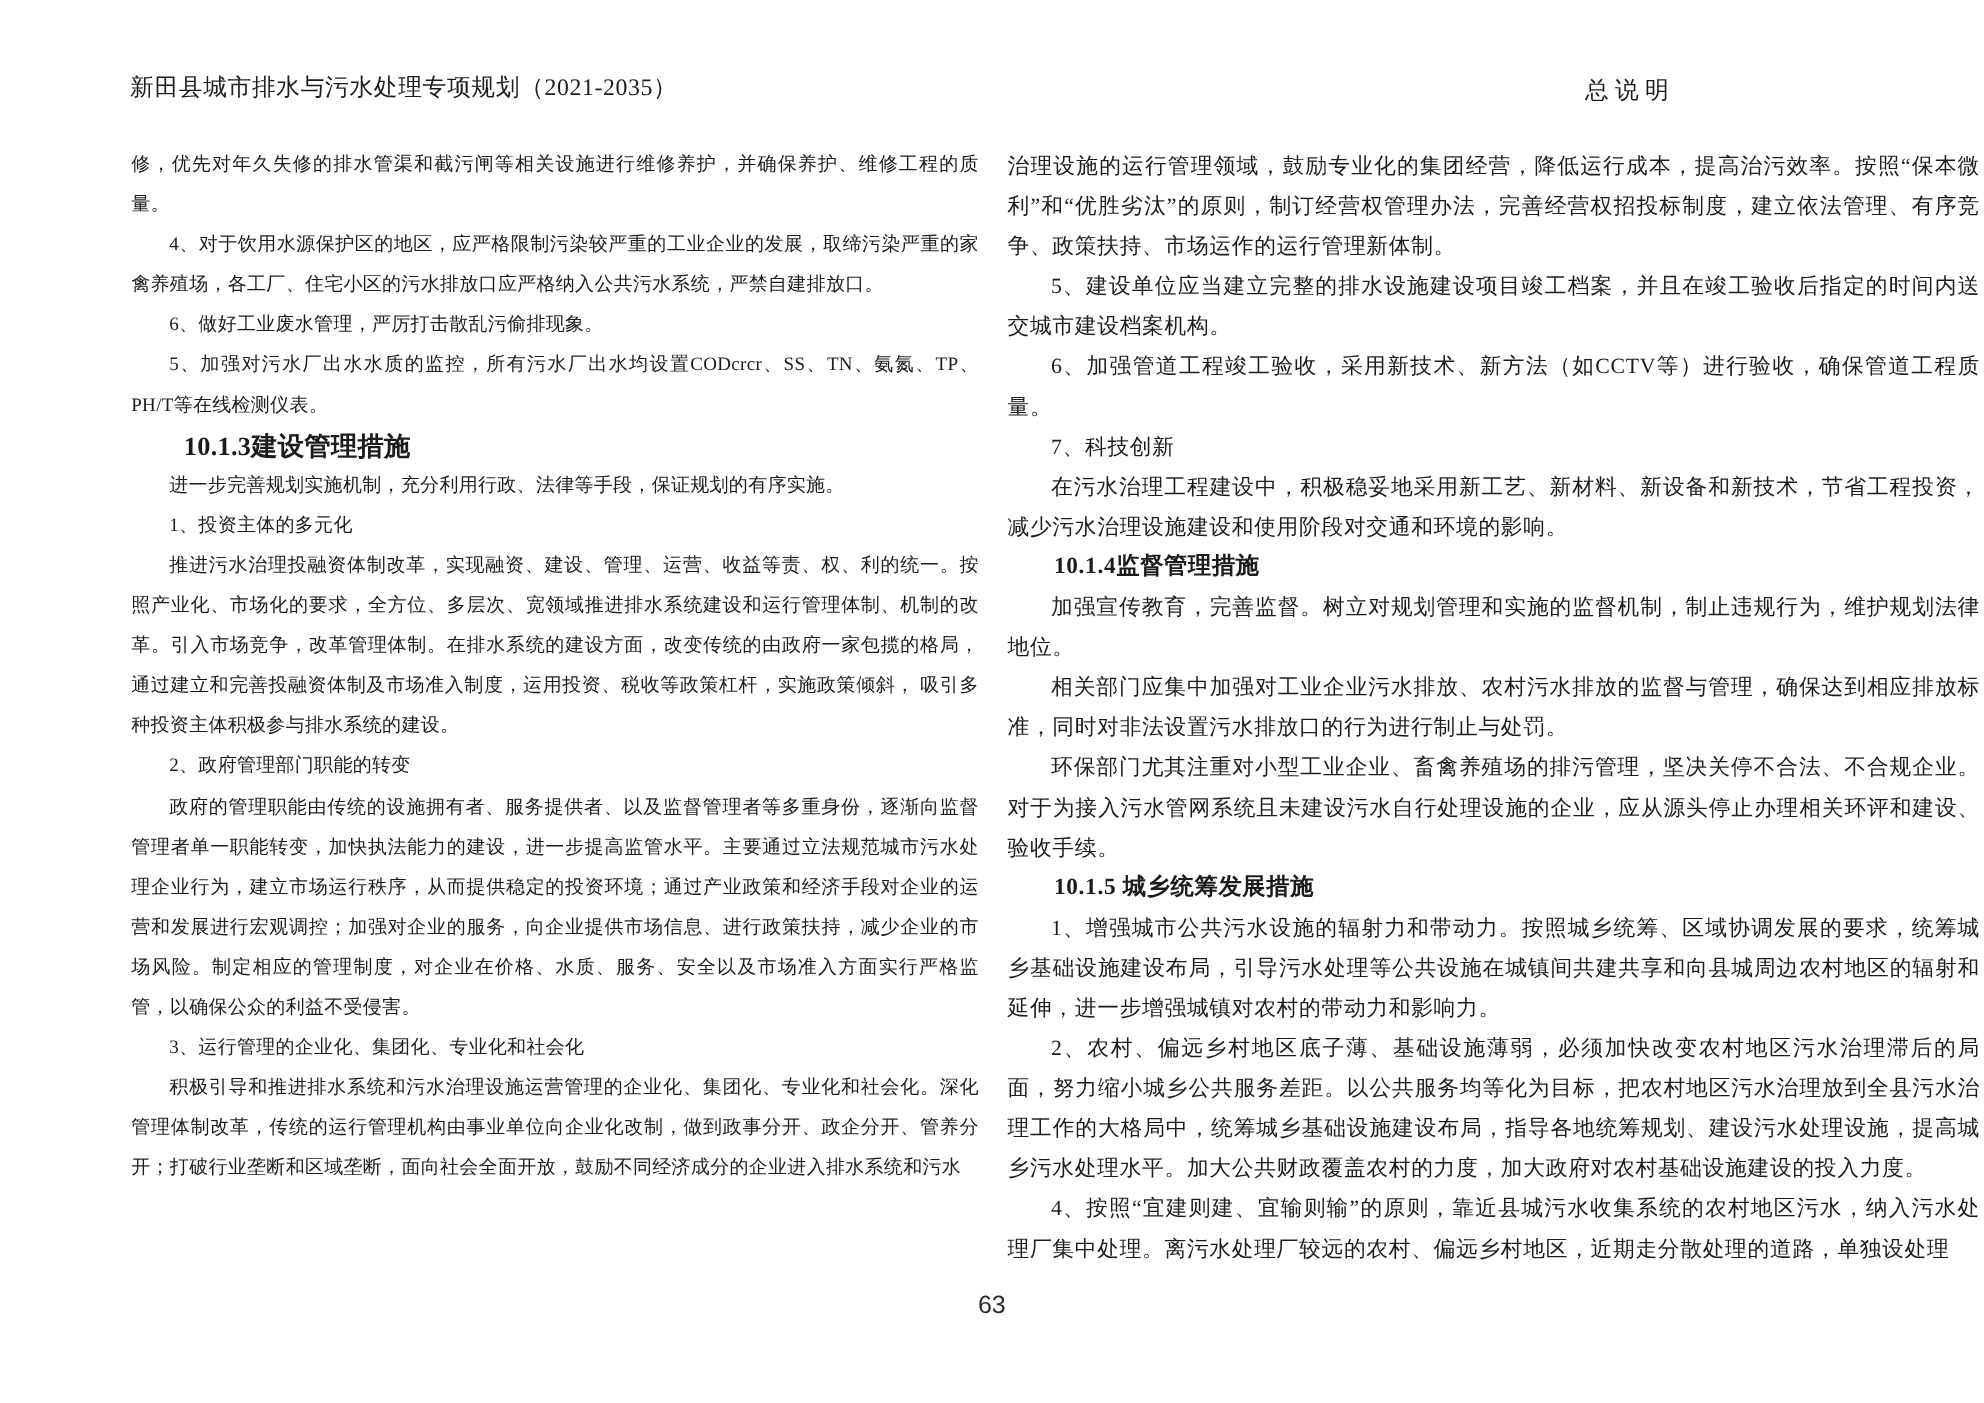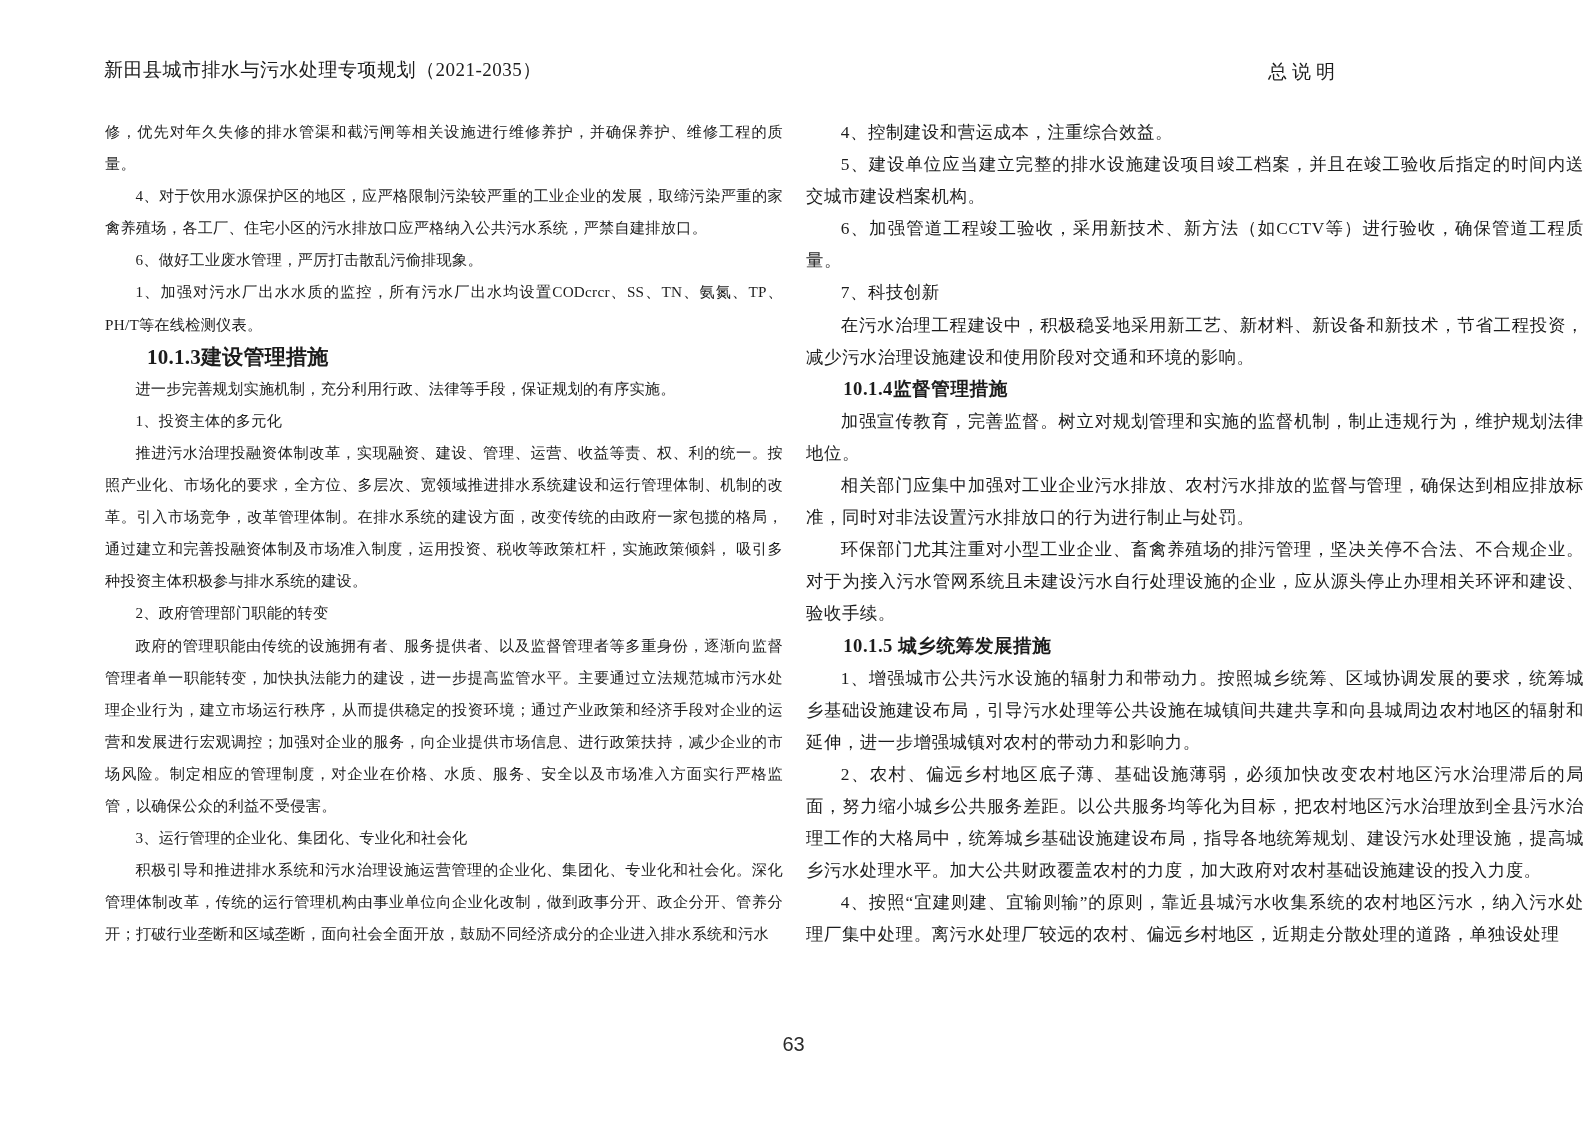--- a/index.html
+++ b/index.html
@@ -62,33 +62,33 @@
 
   <div class="doc-header">
     <div class="doc-title">新田县城市排水与污水处理专项规划（2021-2035）</div>
     <div class="doc-section-label">总说明</div>
   </div>
 
   <div class="column column-left">
       <p class="para-noindent">修，优先对年久失修的排水管渠和截污闸等相关设施进行维修养护，并确保养护、维修工程的质量。</p>
       <p class="para">4、对于饮用水源保护区的地区，应严格限制污染较严重的工业企业的发展，取缔污染严重的家禽养殖场，各工厂、住宅小区的污水排放口应严格纳入公共污水系统，严禁自建排放口。</p>
       <p class="para">6、做好工业废水管理，严厉打击散乱污偷排现象。</p>
-      <p class="para">1、加强对污水厂出水水质的监控，所有污水厂出水均设置CODcrcr、SS、TN、氨氮、TP、PH/T等在线检测仪表。</p>
+      <p class="para">5、加强对污水厂出水水质的监控，所有污水厂出水均设置CODcrcr、SS、TN、氨氮、TP、PH/T等在线检测仪表。</p>
       <p class="heading">10.1.3建设管理措施</p>
       <p class="para">进一步完善规划实施机制，充分利用行政、法律等手段，保证规划的有序实施。</p>
       <p class="para">1、投资主体的多元化</p>
       <p class="para">推进污水治理投融资体制改革，实现融资、建设、管理、运营、收益等责、权、利的统一。按照产业化、市场化的要求，全方位、多层次、宽领域推进排水系统建设和运行管理体制、机制的改革。引入市场竞争，改革管理体制。在排水系统的建设方面，改变传统的由政府一家包揽的格局，通过建立和完善投融资体制及市场准入制度，运用投资、税收等政策杠杆，实施政策倾斜， 吸引多种投资主体积极参与排水系统的建设。</p>
       <p class="para">2、政府管理部门职能的转变</p>
       <p class="para">政府的管理职能由传统的设施拥有者、服务提供者、以及监督管理者等多重身份，逐渐向监督管理者单一职能转变，加快执法能力的建设，进一步提高监管水平。主要通过立法规范城市污水处理企业行为，建立市场运行秩序，从而提供稳定的投资环境；通过产业政策和经济手段对企业的运营和发展进行宏观调控；加强对企业的服务，向企业提供市场信息、进行政策扶持，减少企业的市场风险。制定相应的管理制度，对企业在价格、水质、服务、安全以及市场准入方面实行严格监管，以确保公众的利益不受侵害。</p>
       <p class="para">3、运行管理的企业化、集团化、专业化和社会化</p>
       <p class="para">积极引导和推进排水系统和污水治理设施运营管理的企业化、集团化、专业化和社会化。深化管理体制改革，传统的运行管理机构由事业单位向企业化改制，做到政事分开、政企分开、管养分开；打破行业垄断和区域垄断，面向社会全面开放，鼓励不同经济成分的企业进入排水系统和污水</p>
     </div>
 
   <div class="column column-right">
-      <p class="para">4、控制建设和营运成本，注重综合效益。</p>
+      <p class="para-noindent">治理设施的运行管理领域，鼓励专业化的集团经营，降低运行成本，提高治污效率。按照“保本微利”和“优胜劣汰”的原则，制订经营权管理办法，完善经营权招投标制度，建立依法管理、有序竞争、政策扶持、市场运作的运行管理新体制。</p>
       <p class="para">5、建设单位应当建立完整的排水设施建设项目竣工档案，并且在竣工验收后指定的时间内送交城市建设档案机构。</p>
       <p class="para">6、加强管道工程竣工验收，采用新技术、新方法（如CCTV等）进行验收，确保管道工程质量。</p>
       <p class="para">7、科技创新</p>
       <p class="para">在污水治理工程建设中，积极稳妥地采用新工艺、新材料、新设备和新技术，节省工程投资，减少污水治理设施建设和使用阶段对交通和环境的影响。</p>
       <p class="heading">10.1.4监督管理措施</p>
       <p class="para">加强宣传教育，完善监督。树立对规划管理和实施的监督机制，制止违规行为，维护规划法律地位。</p>
       <p class="para">相关部门应集中加强对工业企业污水排放、农村污水排放的监督与管理，确保达到相应排放标准，同时对非法设置污水排放口的行为进行制止与处罚。</p>
       <p class="para">环保部门尤其注重对小型工业企业、畜禽养殖场的排污管理，坚决关停不合法、不合规企业。对于为接入污水管网系统且未建设污水自行处理设施的企业，应从源头停止办理相关环评和建设、验收手续。</p>
       <p class="heading">10.1.5 城乡统筹发展措施</p>
       <p class="para">1、增强城市公共污水设施的辐射力和带动力。按照城乡统筹、区域协调发展的要求，统筹城乡基础设施建设布局，引导污水处理等公共设施在城镇间共建共享和向县城周边农村地区的辐射和延伸，进一步增强城镇对农村的带动力和影响力。</p>

